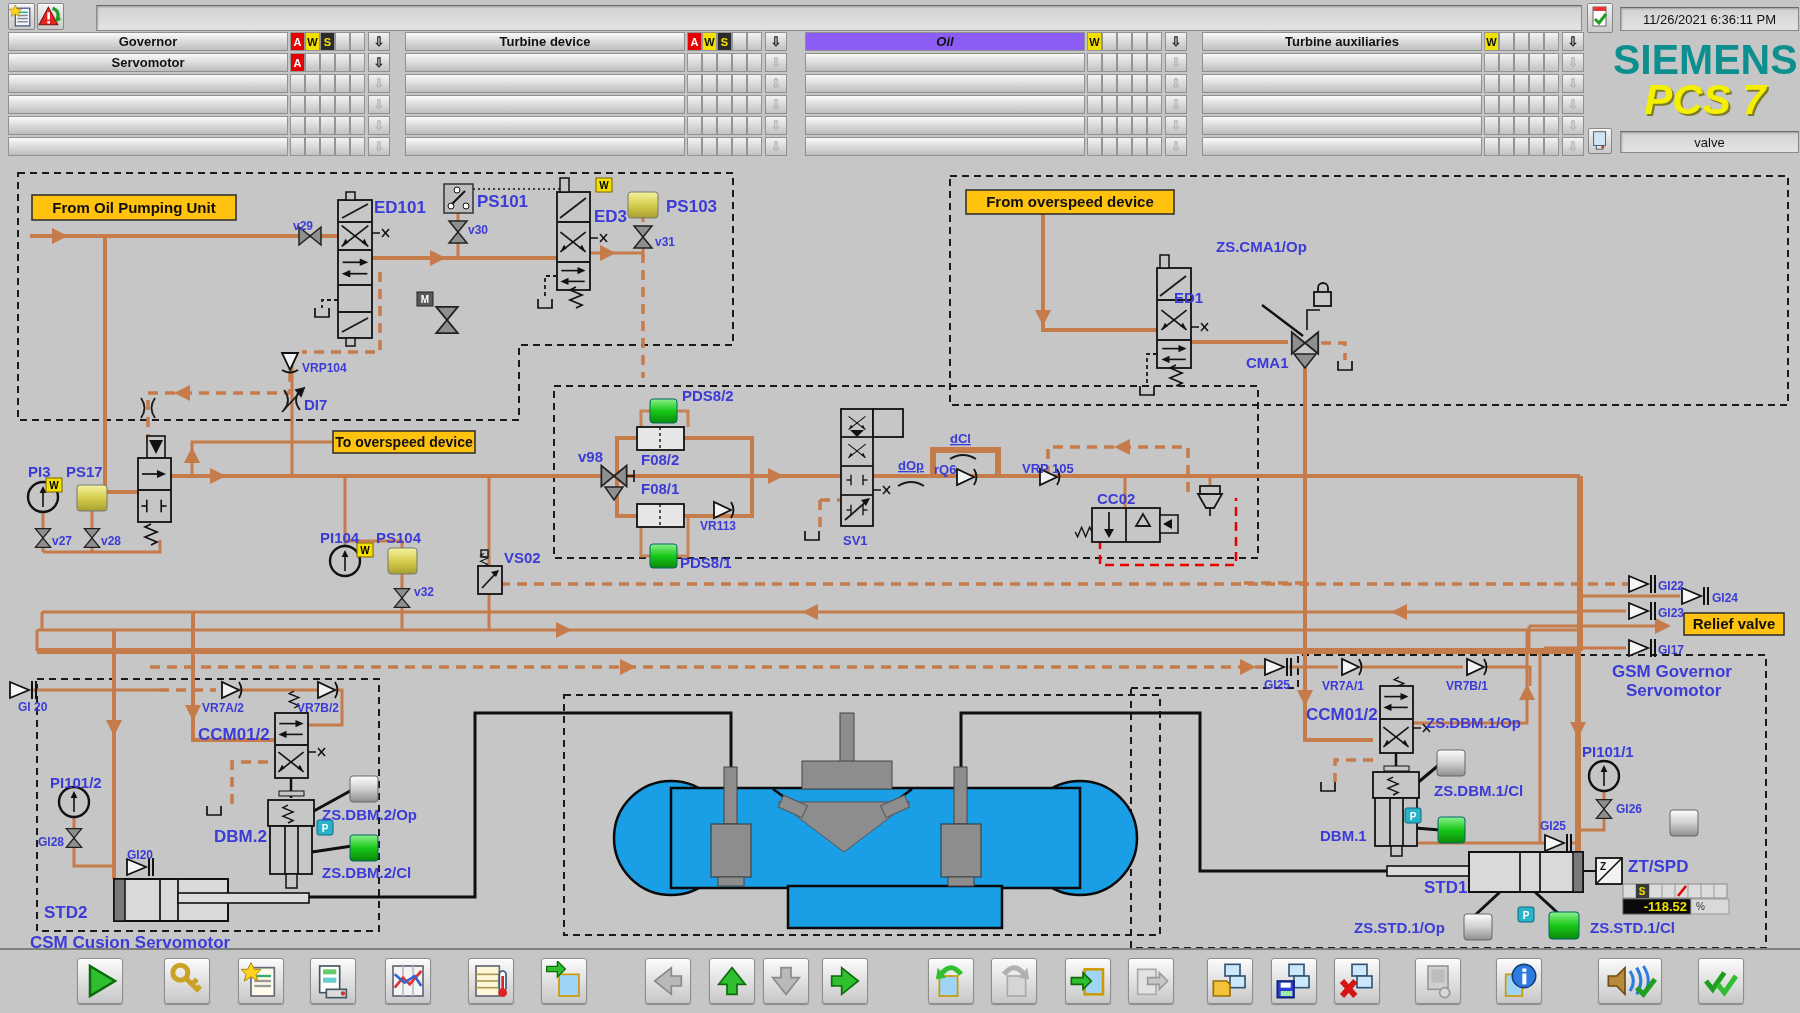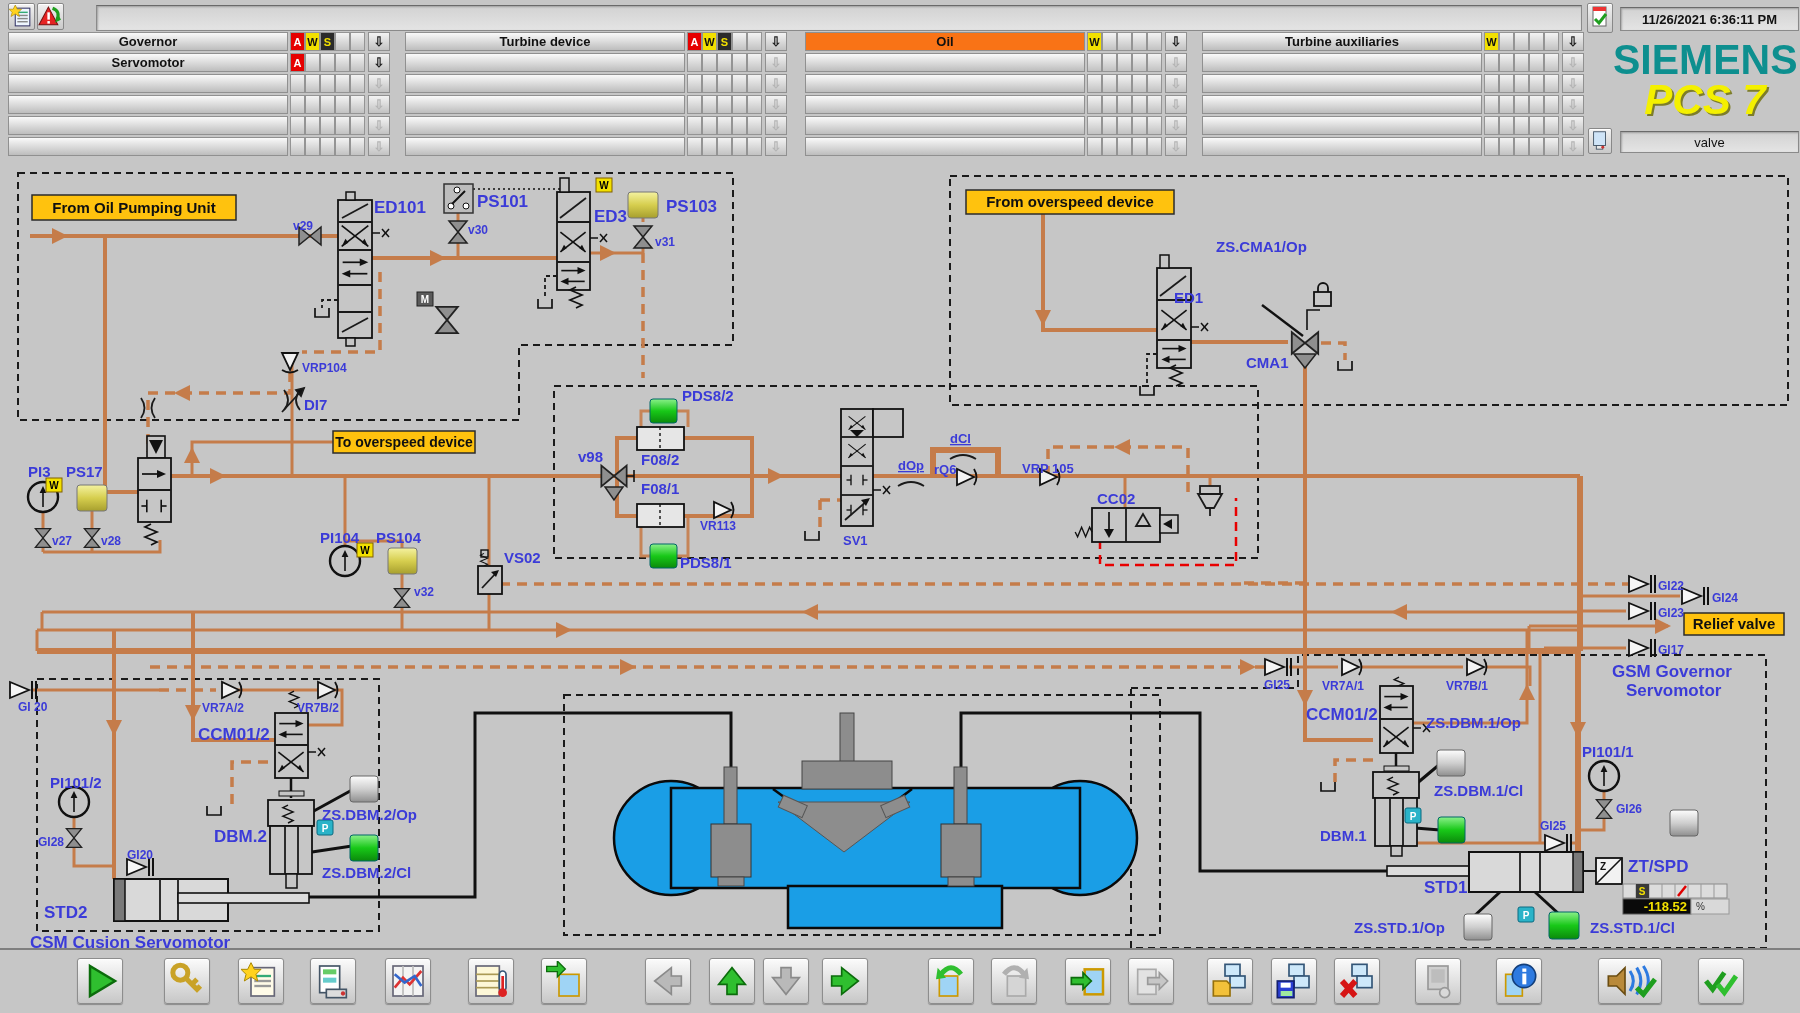--- a/index.html
+++ b/index.html
@@ -7,21 +7,21 @@
           font-family:"Liberation Sans",sans-serif;}
   
   .hbtn{position:absolute;background:linear-gradient(#f2f2f2,#c9c9c9);border:1px solid #888;
         border-radius:2px;box-shadow:inset 0 1px 0 #fff;padding:0;cursor:pointer;}
   .sunken{position:absolute;background:linear-gradient(#d2d2d2,#e4e4e4);border:1px solid #8a8a8a;
           border-top-color:#6a6a6a;box-shadow:inset 1px 1px 2px rgba(0,0,0,.25);}
   .arow{position:absolute;height:19px;}
   .albl{position:absolute;left:0;top:0;width:280px;height:19px;background:linear-gradient(#fafafa,#bdbdbd);
         border:1px solid #909090;font:bold 13px "Liberation Sans",sans-serif;color:#111;text-align:center;
         line-height:17px;padding:0;}
-  .albl.hl{background:#f97316;}
+  .albl.hl{background:#8b5cf6;font-style:italic;}
   .cells{position:absolute;left:282px;top:0;display:flex;}
   .cell{width:15px;height:19px;border:1px solid #949494;margin-right:0;background:linear-gradient(#f3f3f3,#c2c2c2);
         font:bold 11px "Liberation Sans",sans-serif;text-align:center;line-height:18px;box-sizing:border-box;}
   .cell.a{background:#e60000;color:#fff;}
   .cell.w{background:#f2e000;color:#111;}
   .cell.s{background:#2b2b2b;color:#f2e000;}
   .aarr{position:absolute;left:360px;top:0;width:22px;height:19px;border:1px solid #909090;
         background:linear-gradient(#f3f3f3,#c2c2c2);font:bold 13px "Liberation Sans",sans-serif;
         line-height:17px;text-align:center;color:#222;padding:0;}
   .aarr.dis{color:#b5b5b5;}
@@ -83,21 +83,21 @@
       <span class="fieldtxt"></span>
     </div>
     <button class="hbtn" style="left:1587px;top:3px;width:26px;height:30px;">
       <svg viewBox="0 0 24 24">
           <rect x="5" y="2" width="13" height="19" fill="#fff" stroke="#666"></rect>
           <rect x="5" y="2" width="13" height="4" fill="#e33"></rect>
           <path d="M7 14 l4 4 7 -9" fill="none" stroke="#1f9e1f" stroke-width="3"></path>
         </svg>
     </button>
     <div class="sunken" style="left:1620px;top:7px;width:177px;height:22px;text-align:center;line-height:21px;">
-      <span class="fieldtxt" style="font-weight:bold;">11/26/2021 6:36:11 PM</span>
+      <span class="fieldtxt" style="font-weight:normal;">11/26/2021 6:36:11 PM</span>
     </div>
 
     <div id="brand-siemens">SIEMENS</div>
     <div id="brand-pcs7">PCS 7</div>
 
     <div>
 
       <div class="arow" style="left:8px;top:32px;">
         <button class="albl">Governor</button>
         <span class="cells">

